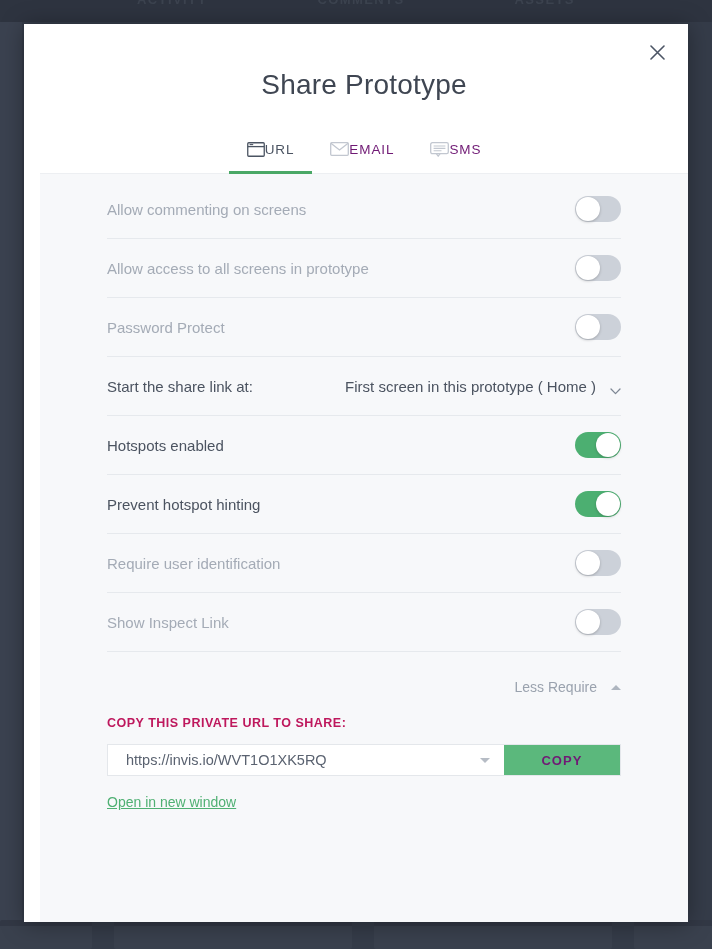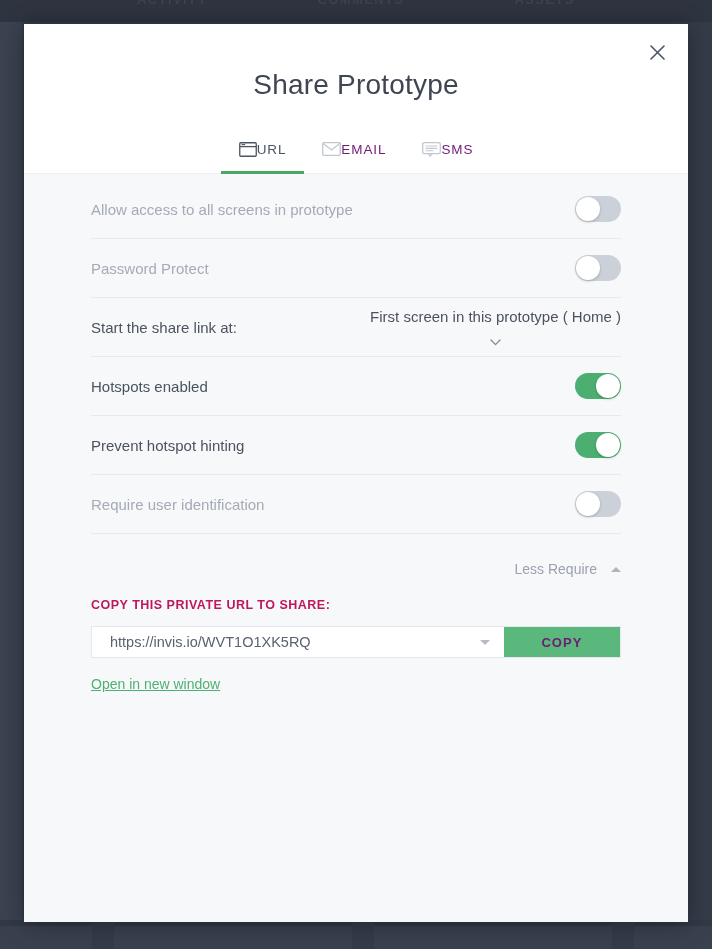--- a/index.html
+++ b/index.html
@@ -71,20 +71,21 @@
     position: absolute;
     left: 24px;
     top: 24px;
     width: 664px;
     height: 898px;
     background: #ffffff;
     box-shadow: 0 2px 22px rgba(0,0,0,0.35);
     display: flex;
     flex-direction: column;
     overflow: hidden;
+    padding-left: 16px;
   }
 
   .modal-header {
     position: relative;
     height: 149px;
     background: #ffffff;
     flex: none;
   }
 
   .close-btn {
@@ -188,24 +189,23 @@
     border-radius: 50%;
     background: #ffffff;
     box-shadow: 0 1px 3px rgba(0,0,0,0.22);
     transition: none;
   }
   .toggle.on .knob { left: 21px; }
 
   
   .inline-select {
     display: flex;
-    align-items: center;
+    align-items: flex-end;
     gap: 14px;
     cursor: pointer;
-    flex-direction: column;
   }
   .inline-select-value {
     font-size: 15px;
     color: #4b5360;
   }
   .caret-down {
     width: 11px; height: 7px;
     color: #7e8794;
     display: flex;
     align-items: center;
@@ -355,20 +355,26 @@
         <span class="tab-label">SMS</span>
       </div>
 
     </div>
   </div>
 
   <div class="modal-body">
 
     <div class="settings">
 
+      <div class="row">
+        <span class="row-label">Allow commenting on screens</span>
+        <span class="toggle">
+            <span class="knob"></span>
+          </span>
+      </div>
 
       <div class="row">
         <span class="row-label">Allow access to all screens in prototype</span>
         <span class="toggle">
             <span class="knob"></span>
           </span>
       </div>
 
       <div class="row">
         <span class="row-label">Password Protect</span>
@@ -403,20 +409,26 @@
           </span>
       </div>
 
       <div class="row">
         <span class="row-label">Require user identification</span>
         <span class="toggle">
             <span class="knob"></span>
           </span>
       </div>
 
+      <div class="row">
+        <span class="row-label">Show Inspect Link</span>
+        <span class="toggle">
+            <span class="knob"></span>
+          </span>
+      </div>
 
     </div>
 
     <div class="less-options">
       <span class="less-options-label">Less Require</span>
       <span class="tri-up"></span>
     </div>
 
     <div class="copy-section">
       <div class="copy-label">COPY THIS PRIVATE URL TO SHARE:</div>

